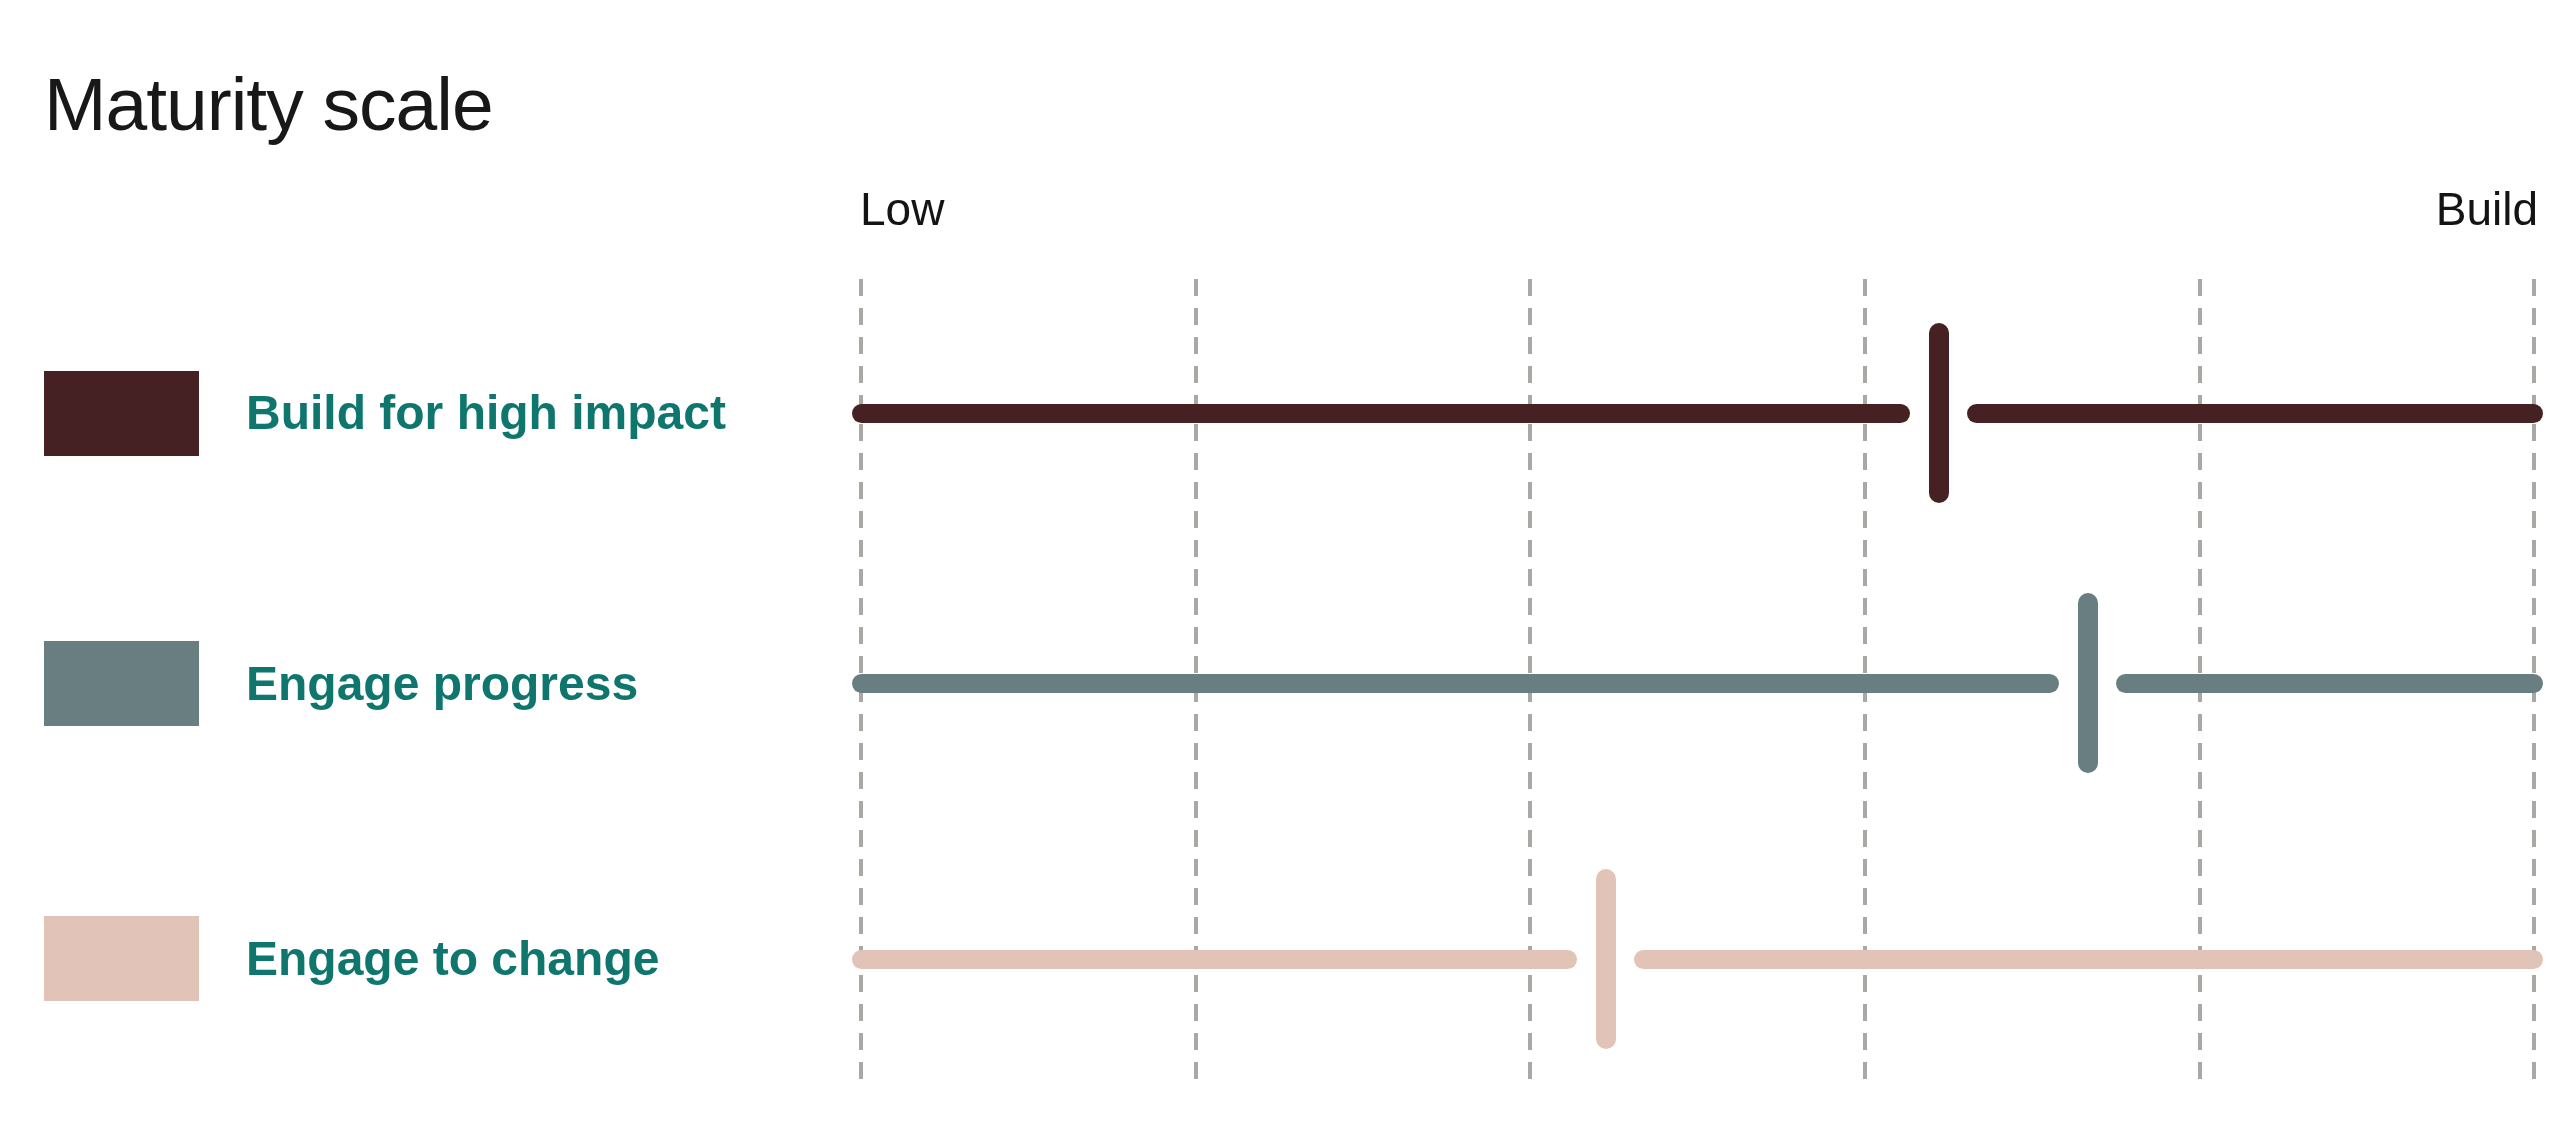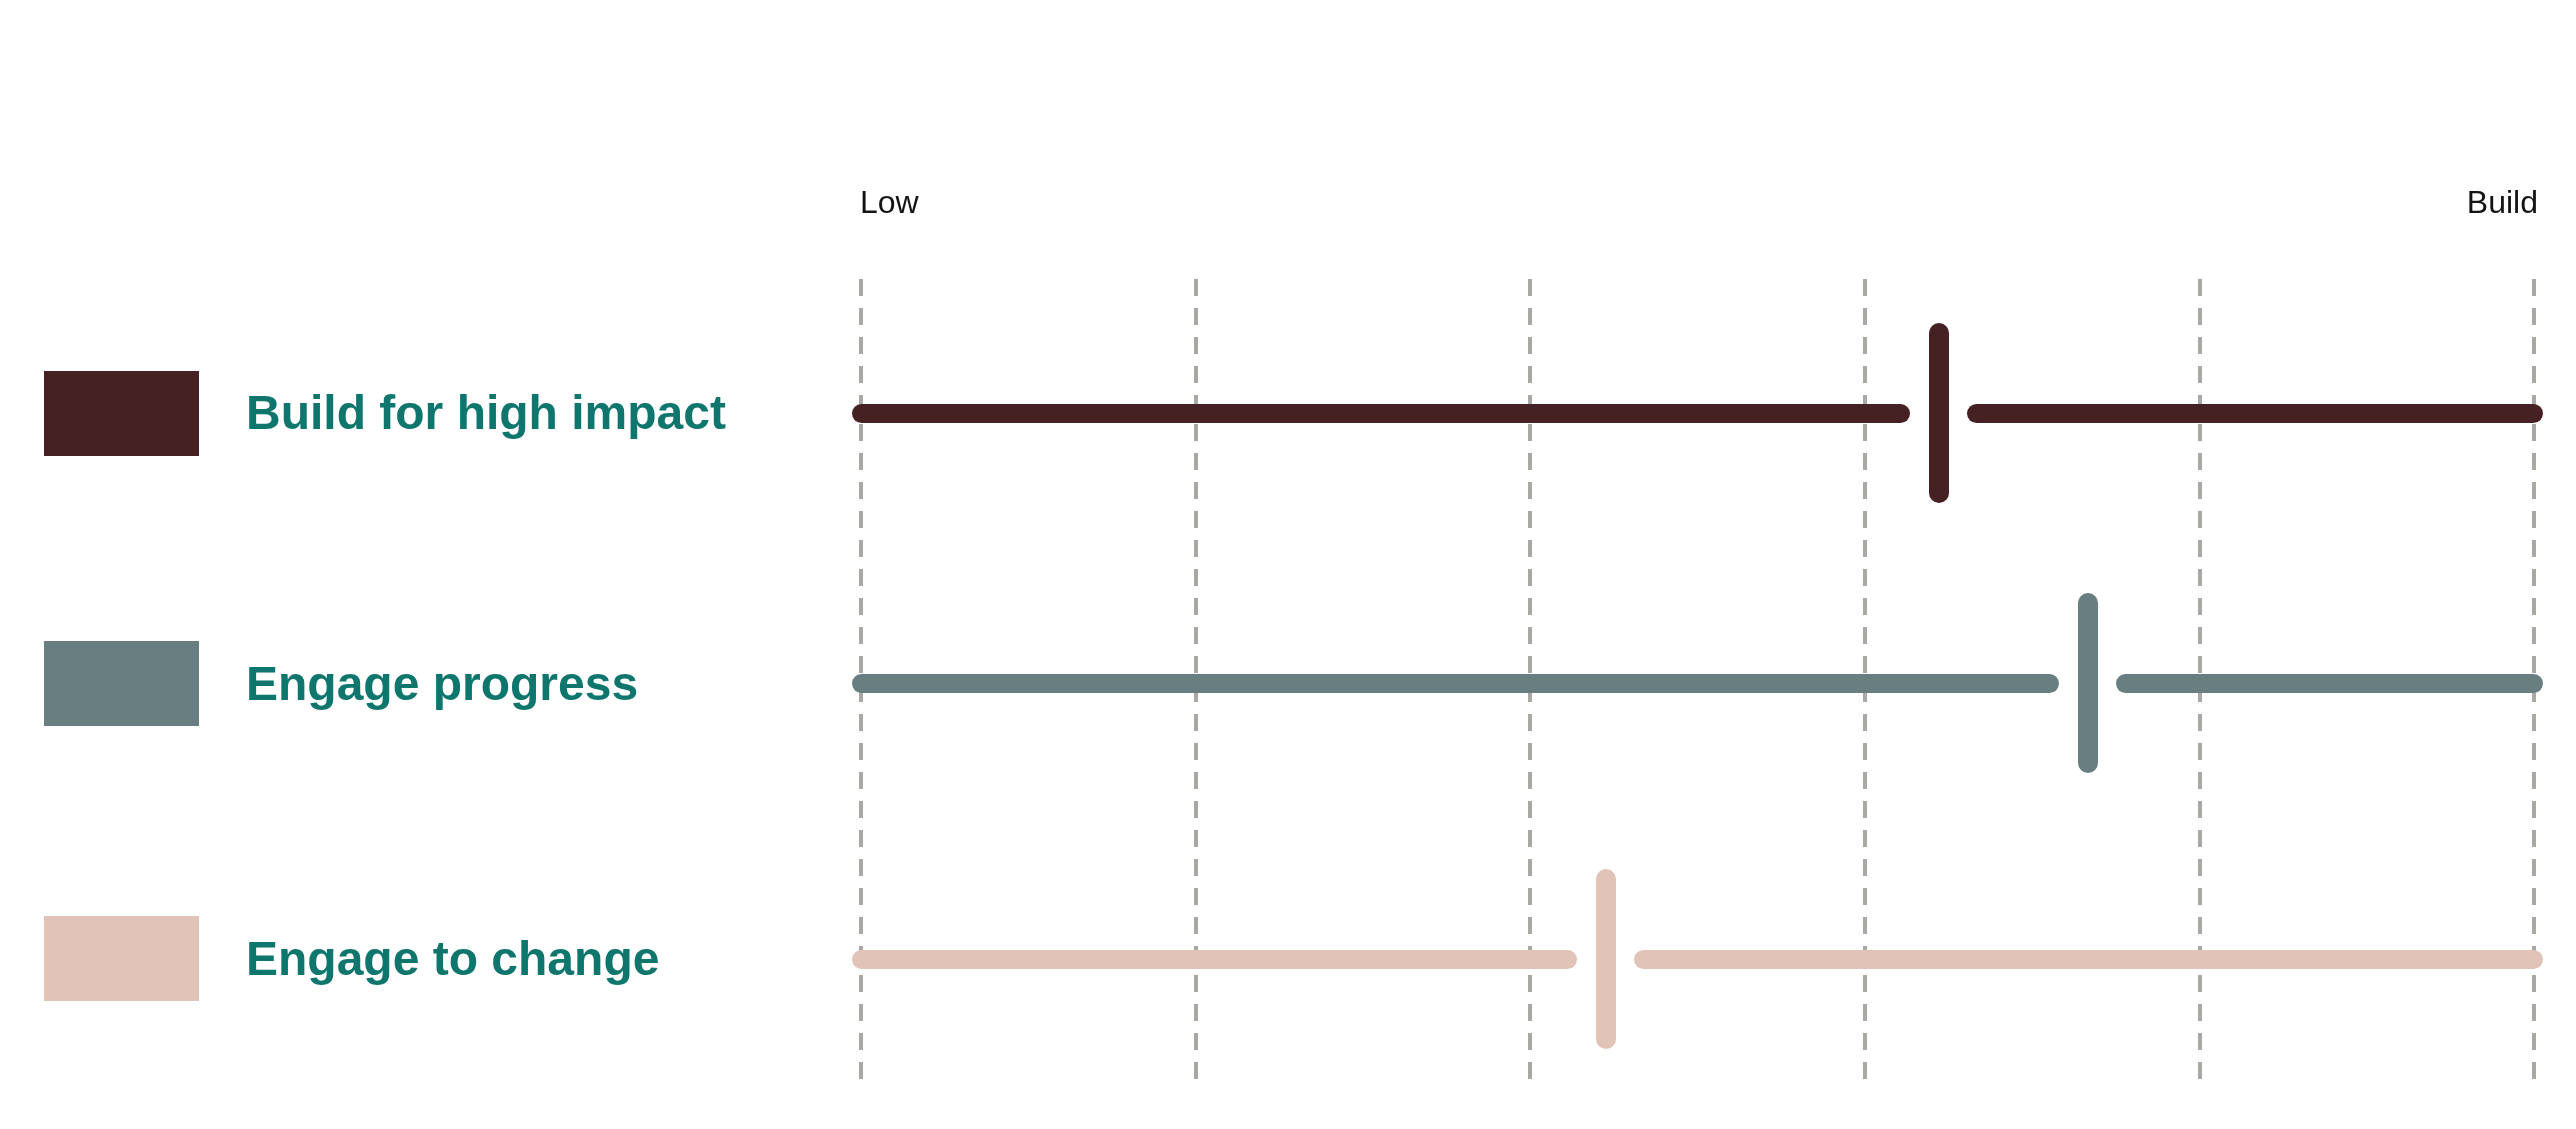--- a/index.html
+++ b/index.html
@@ -18,21 +18,21 @@
     font-size: 75px;
     font-weight: 500;
     letter-spacing: -1px;
     color: #181818;
     line-height: 1;
     margin: 0;
   }
   .axis-label {
     position: absolute;
     top: 186px;
-    font-size: 32px;
+    font-size: 46px;
     font-weight: 500;
     color: #141414;
     line-height: 1;
   }
   .axis-label.low  { left: 860px; }
   .axis-label.high { right: 38px; }
 
   .gridline {
     position: absolute;
     top: 279px;
@@ -68,20 +68,21 @@
     font-weight: 700;
     color: #0f766e;
     line-height: 1;
     white-space: nowrap;
   }
 </style>
 </head>
 <body>
 
 <div class="canvas">
+  <h1 class="chart-title">Maturity scale</h1>
   <div class="axis-label low">Low</div>
   <div class="axis-label high">Build</div>
   <div id="plot-area">
       <div class="gridline" style="left: 859px;"></div>
       <div class="gridline" style="left: 1194px;"></div>
       <div class="gridline" style="left: 1528px;"></div>
       <div class="gridline" style="left: 1863px;"></div>
       <div class="gridline" style="left: 2198px;"></div>
       <div class="gridline" style="left: 2532px;"></div>
       <div class="legend-swatch" style="top: 371px; background: rgb(69, 33, 36);"></div>

